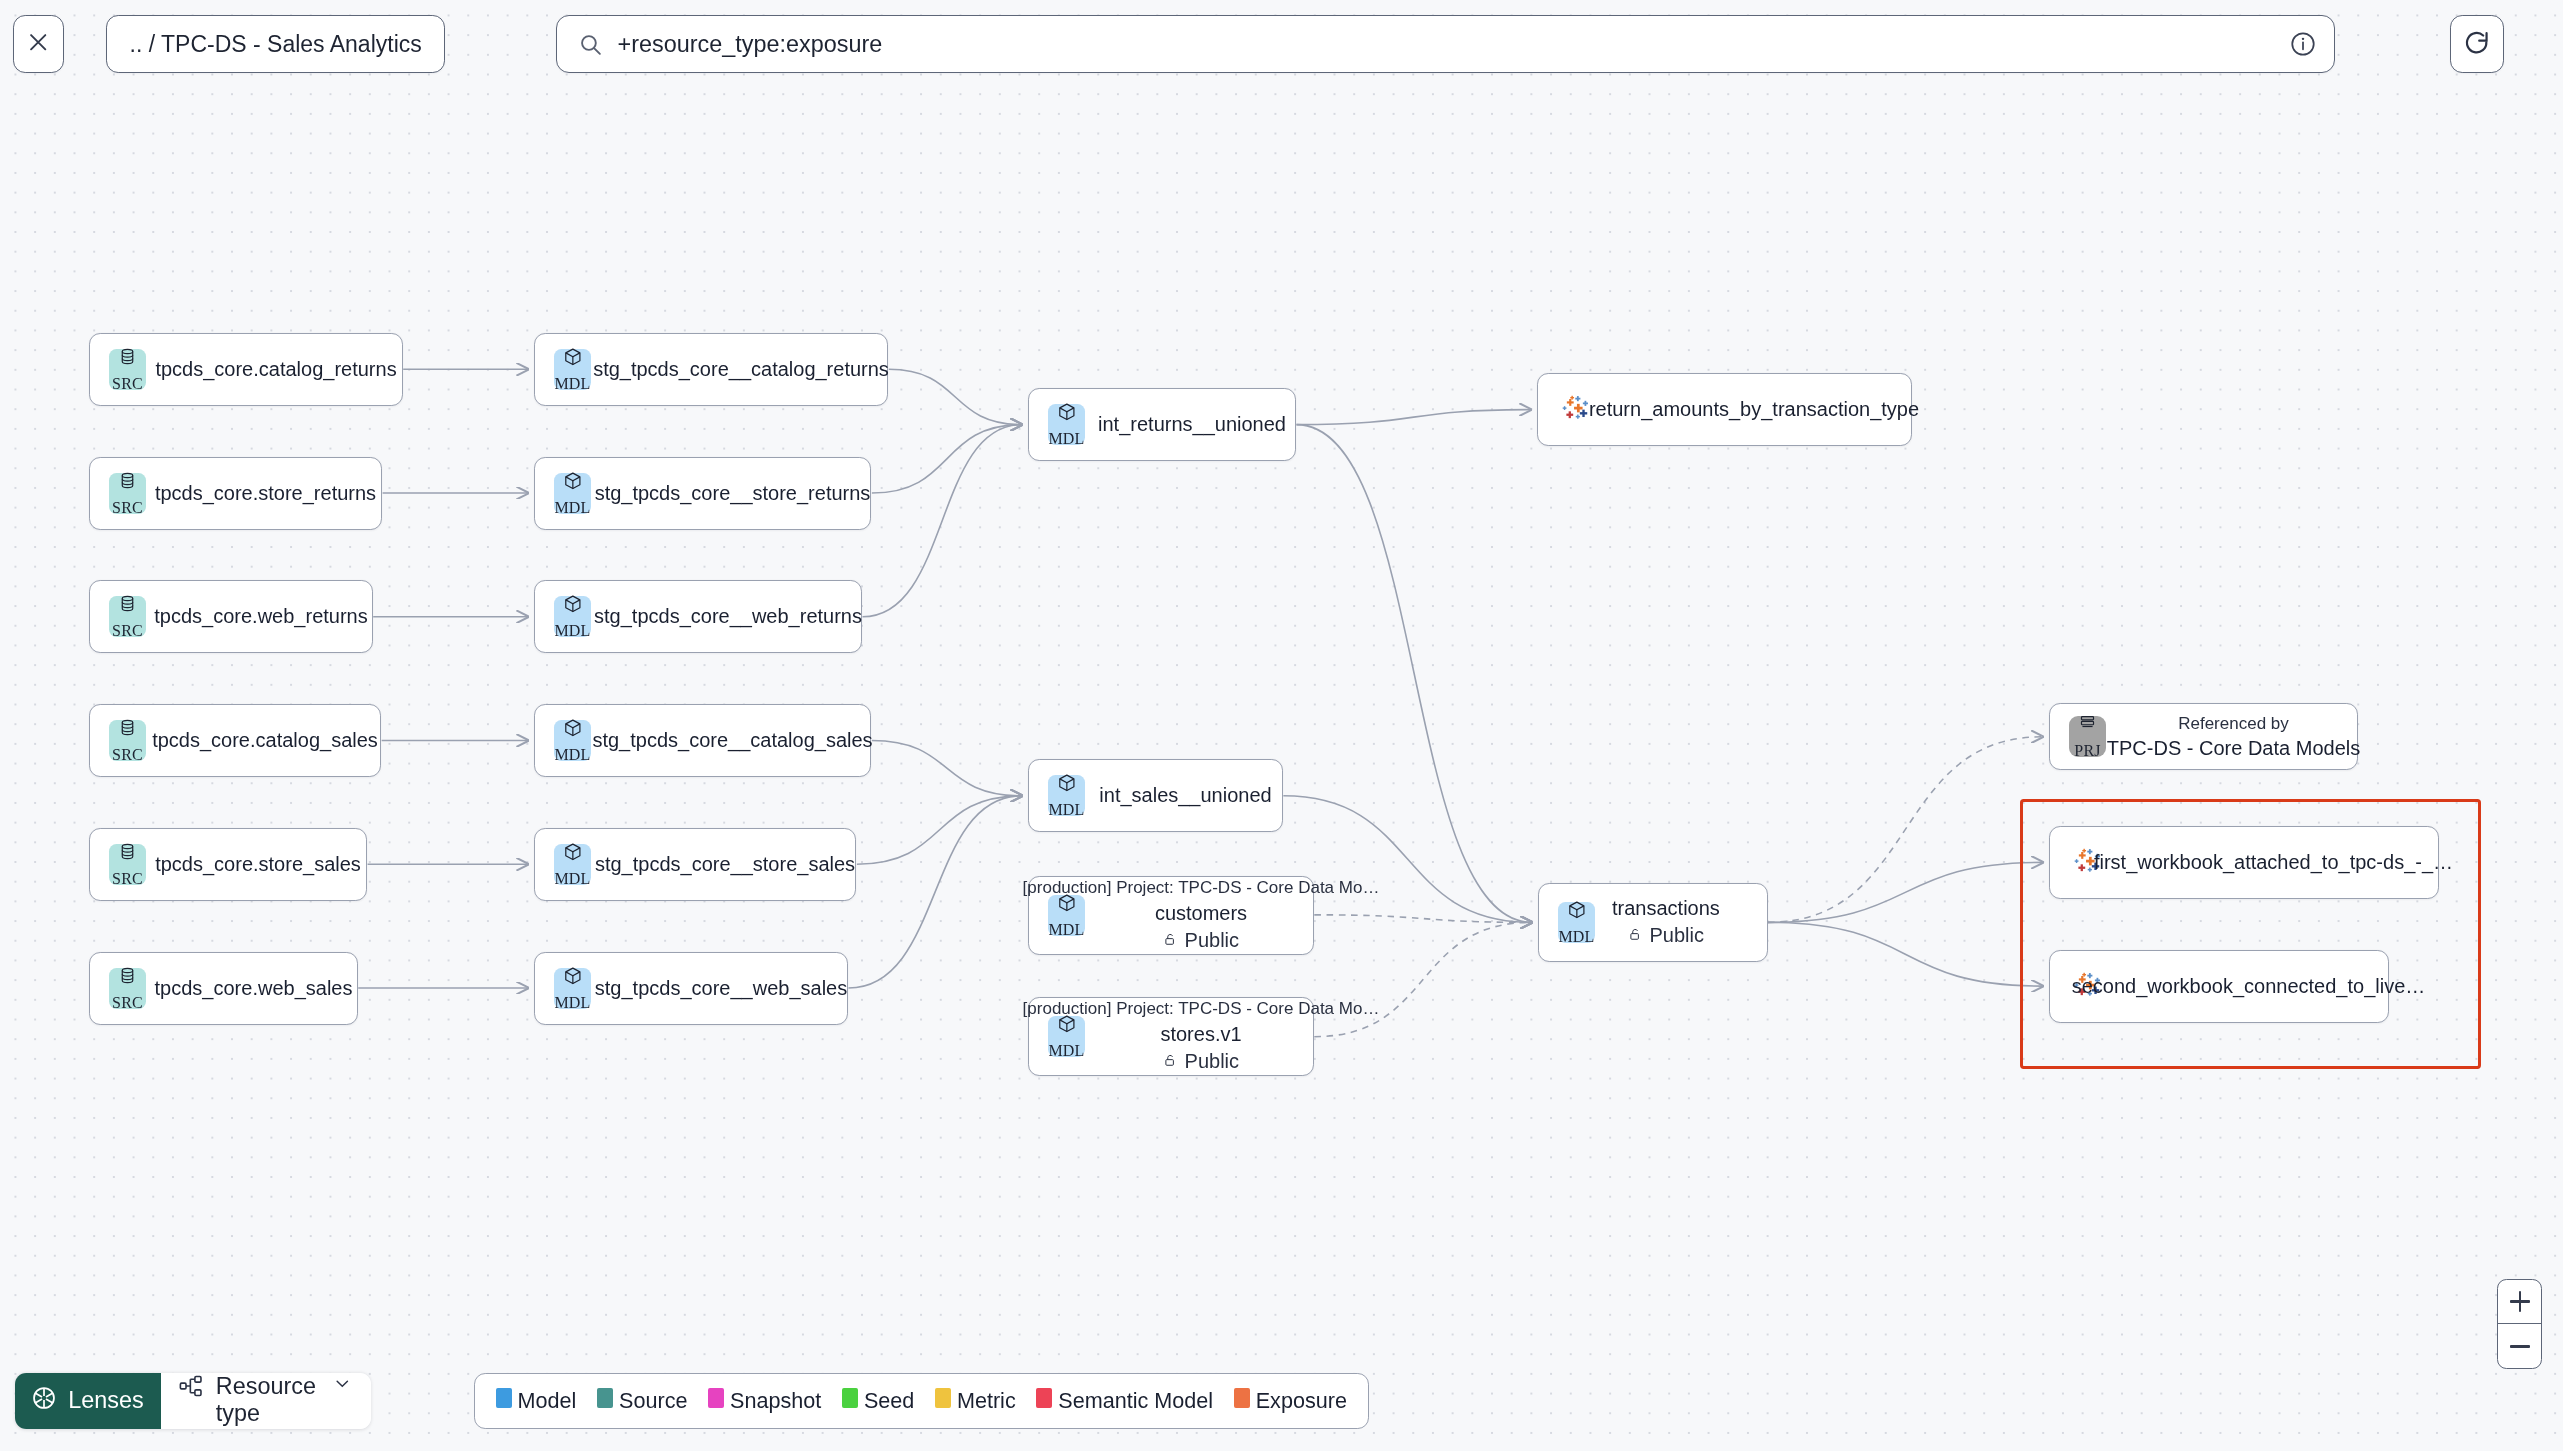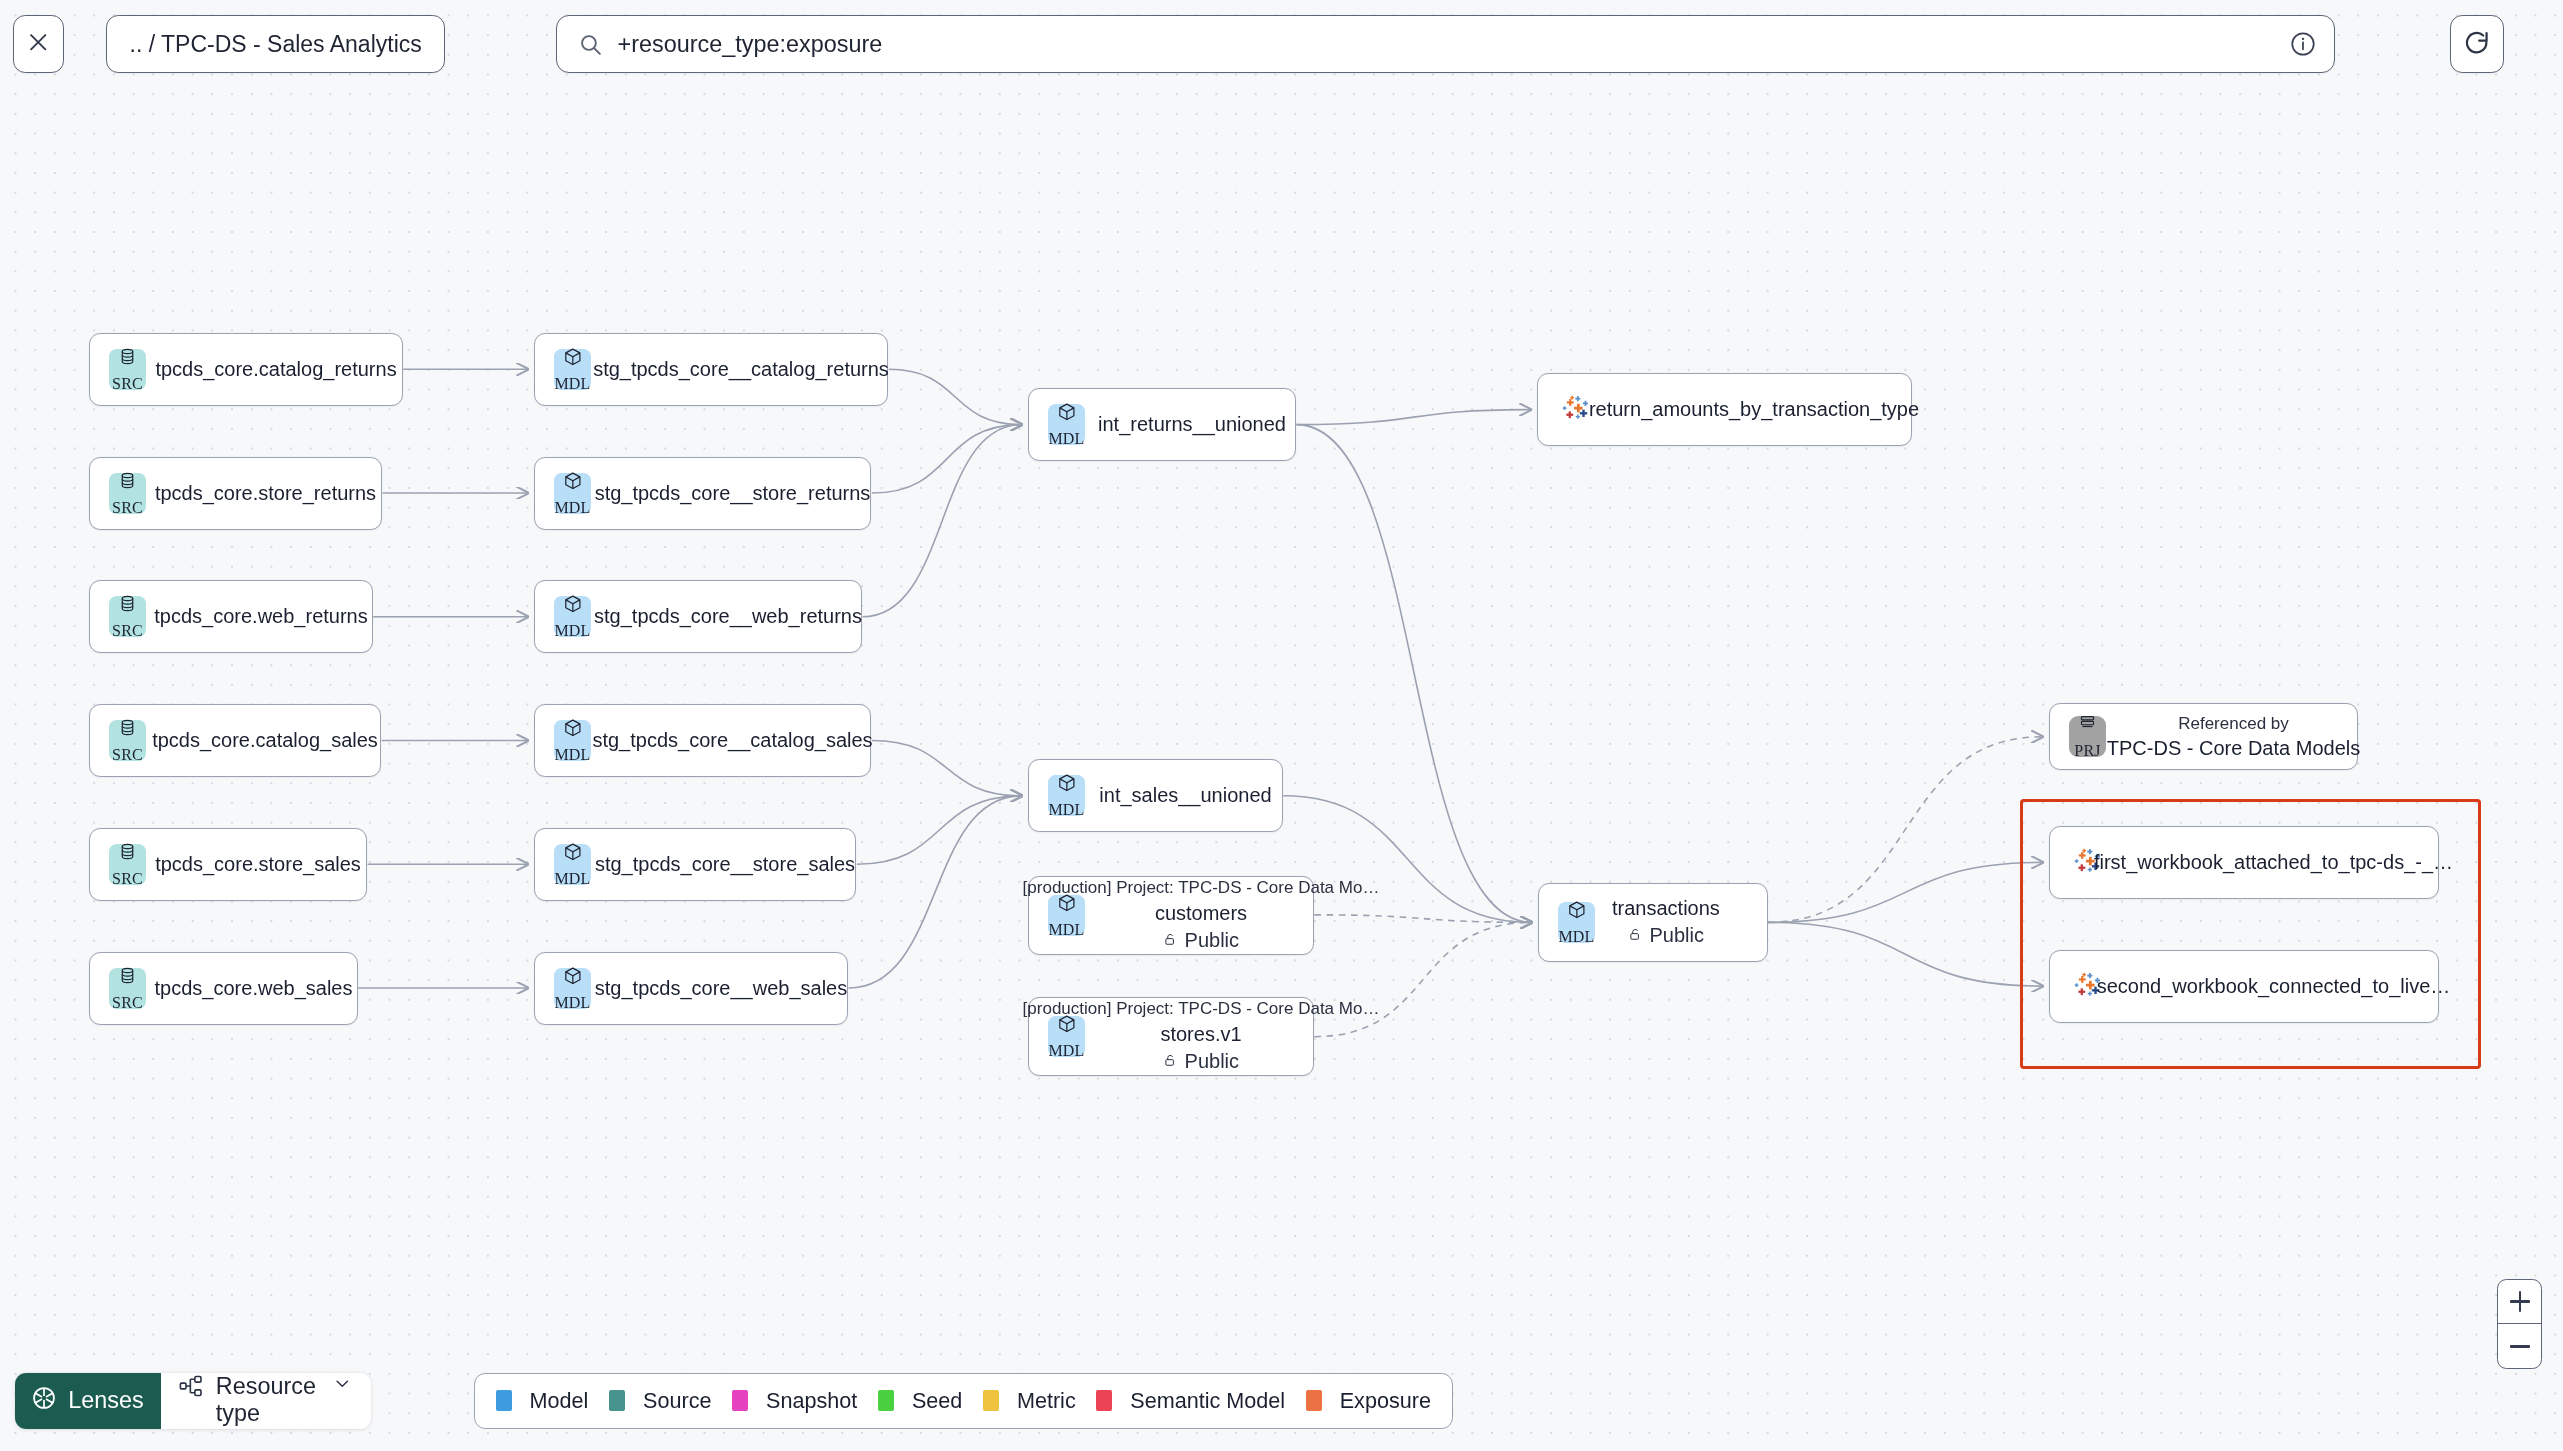--- a/index.html
+++ b/index.html
@@ -118,21 +118,21 @@
   }
   #lens-control .resource-btn .chev { display: flex; align-items: center; margin-left: 3.7px; }
 
   #legend {
     position: absolute; left: 474px; bottom: 22.5px;
     height: 56px; background: #ffffff;
     border: 1.3px solid #9aa1b0; border-radius: 11.2px;
     display: flex; align-items: center; gap: 20.6px;
     padding: 0 20.6px;
   }
-  #legend .lg-item { display: flex; align-items: center; gap: 18px; cursor: pointer; }
+  #legend .lg-item { display: flex; align-items: flex-start; gap: 6px; cursor: pointer; }
   #legend .sw { width: 16px; height: 20.6px; border-radius: 1.9px; }
   #legend .lg-label { font-size: 21.6px; color: #1a2030; white-space: nowrap; }
 
   
   #zoom-controls {
     position: absolute; right: 20.6px; bottom: 82px;
     width: 45px;
     background: #ffffff;
     border: 1.5px solid #5d6678;
     border-radius: 9.4px;
@@ -505,21 +505,21 @@
             <rect x="24.1" y="21.25" width="7.8" height="2.5" fill="#2a4a8b"></rect>
             <rect x="26.75" y="18.6" width="2.5" height="7.8" fill="#2a4a8b"></rect>
             <rect x="30.45" y="29.95" width="0.1" height="0.1" fill="#ffffff"></rect>
             <rect x="30.45" y="29.95" width="0.1" height="0.1" fill="#ffffff"></rect>
           </svg>
         </span>
         <span class="labels">
           <span class="nm">first_workbook_attached_to_tpc-ds_-_…</span>
         </span>
       </div>
-      <div class="node tableau" id="node-exp-second-workbook" style="left: 2049px; top: 950px; width: 390px; height: 73px;">
+      <div class="node tableau" id="node-exp-second-workbook" style="left: 2049px; top: 950px; width: 340px; height: 73px;">
         <span class="tbico">
           <svg width="36" height="36" viewBox="0 0 38 38">
             <rect x="10.4" y="9.85" width="7.2" height="2.3" fill="#e8762c"></rect>
             <rect x="12.85" y="7.4" width="2.3" height="7.2" fill="#e8762c"></rect>
             <rect x="19.3" y="6.05" width="5.4" height="1.9" fill="#5b8fc9"></rect>
             <rect x="21.05" y="4.3" width="1.9" height="5.4" fill="#5b8fc9"></rect>
             <rect x="14" y="5.25" width="4" height="1.5" fill="#e8762c"></rect>
             <rect x="15.25" y="4" width="1.5" height="4" fill="#e8762c"></rect>
             <rect x="18" y="15.55" width="9" height="2.9" fill="#e8762c"></rect>
             <rect x="21.05" y="12.5" width="2.9" height="9" fill="#e8762c"></rect>

